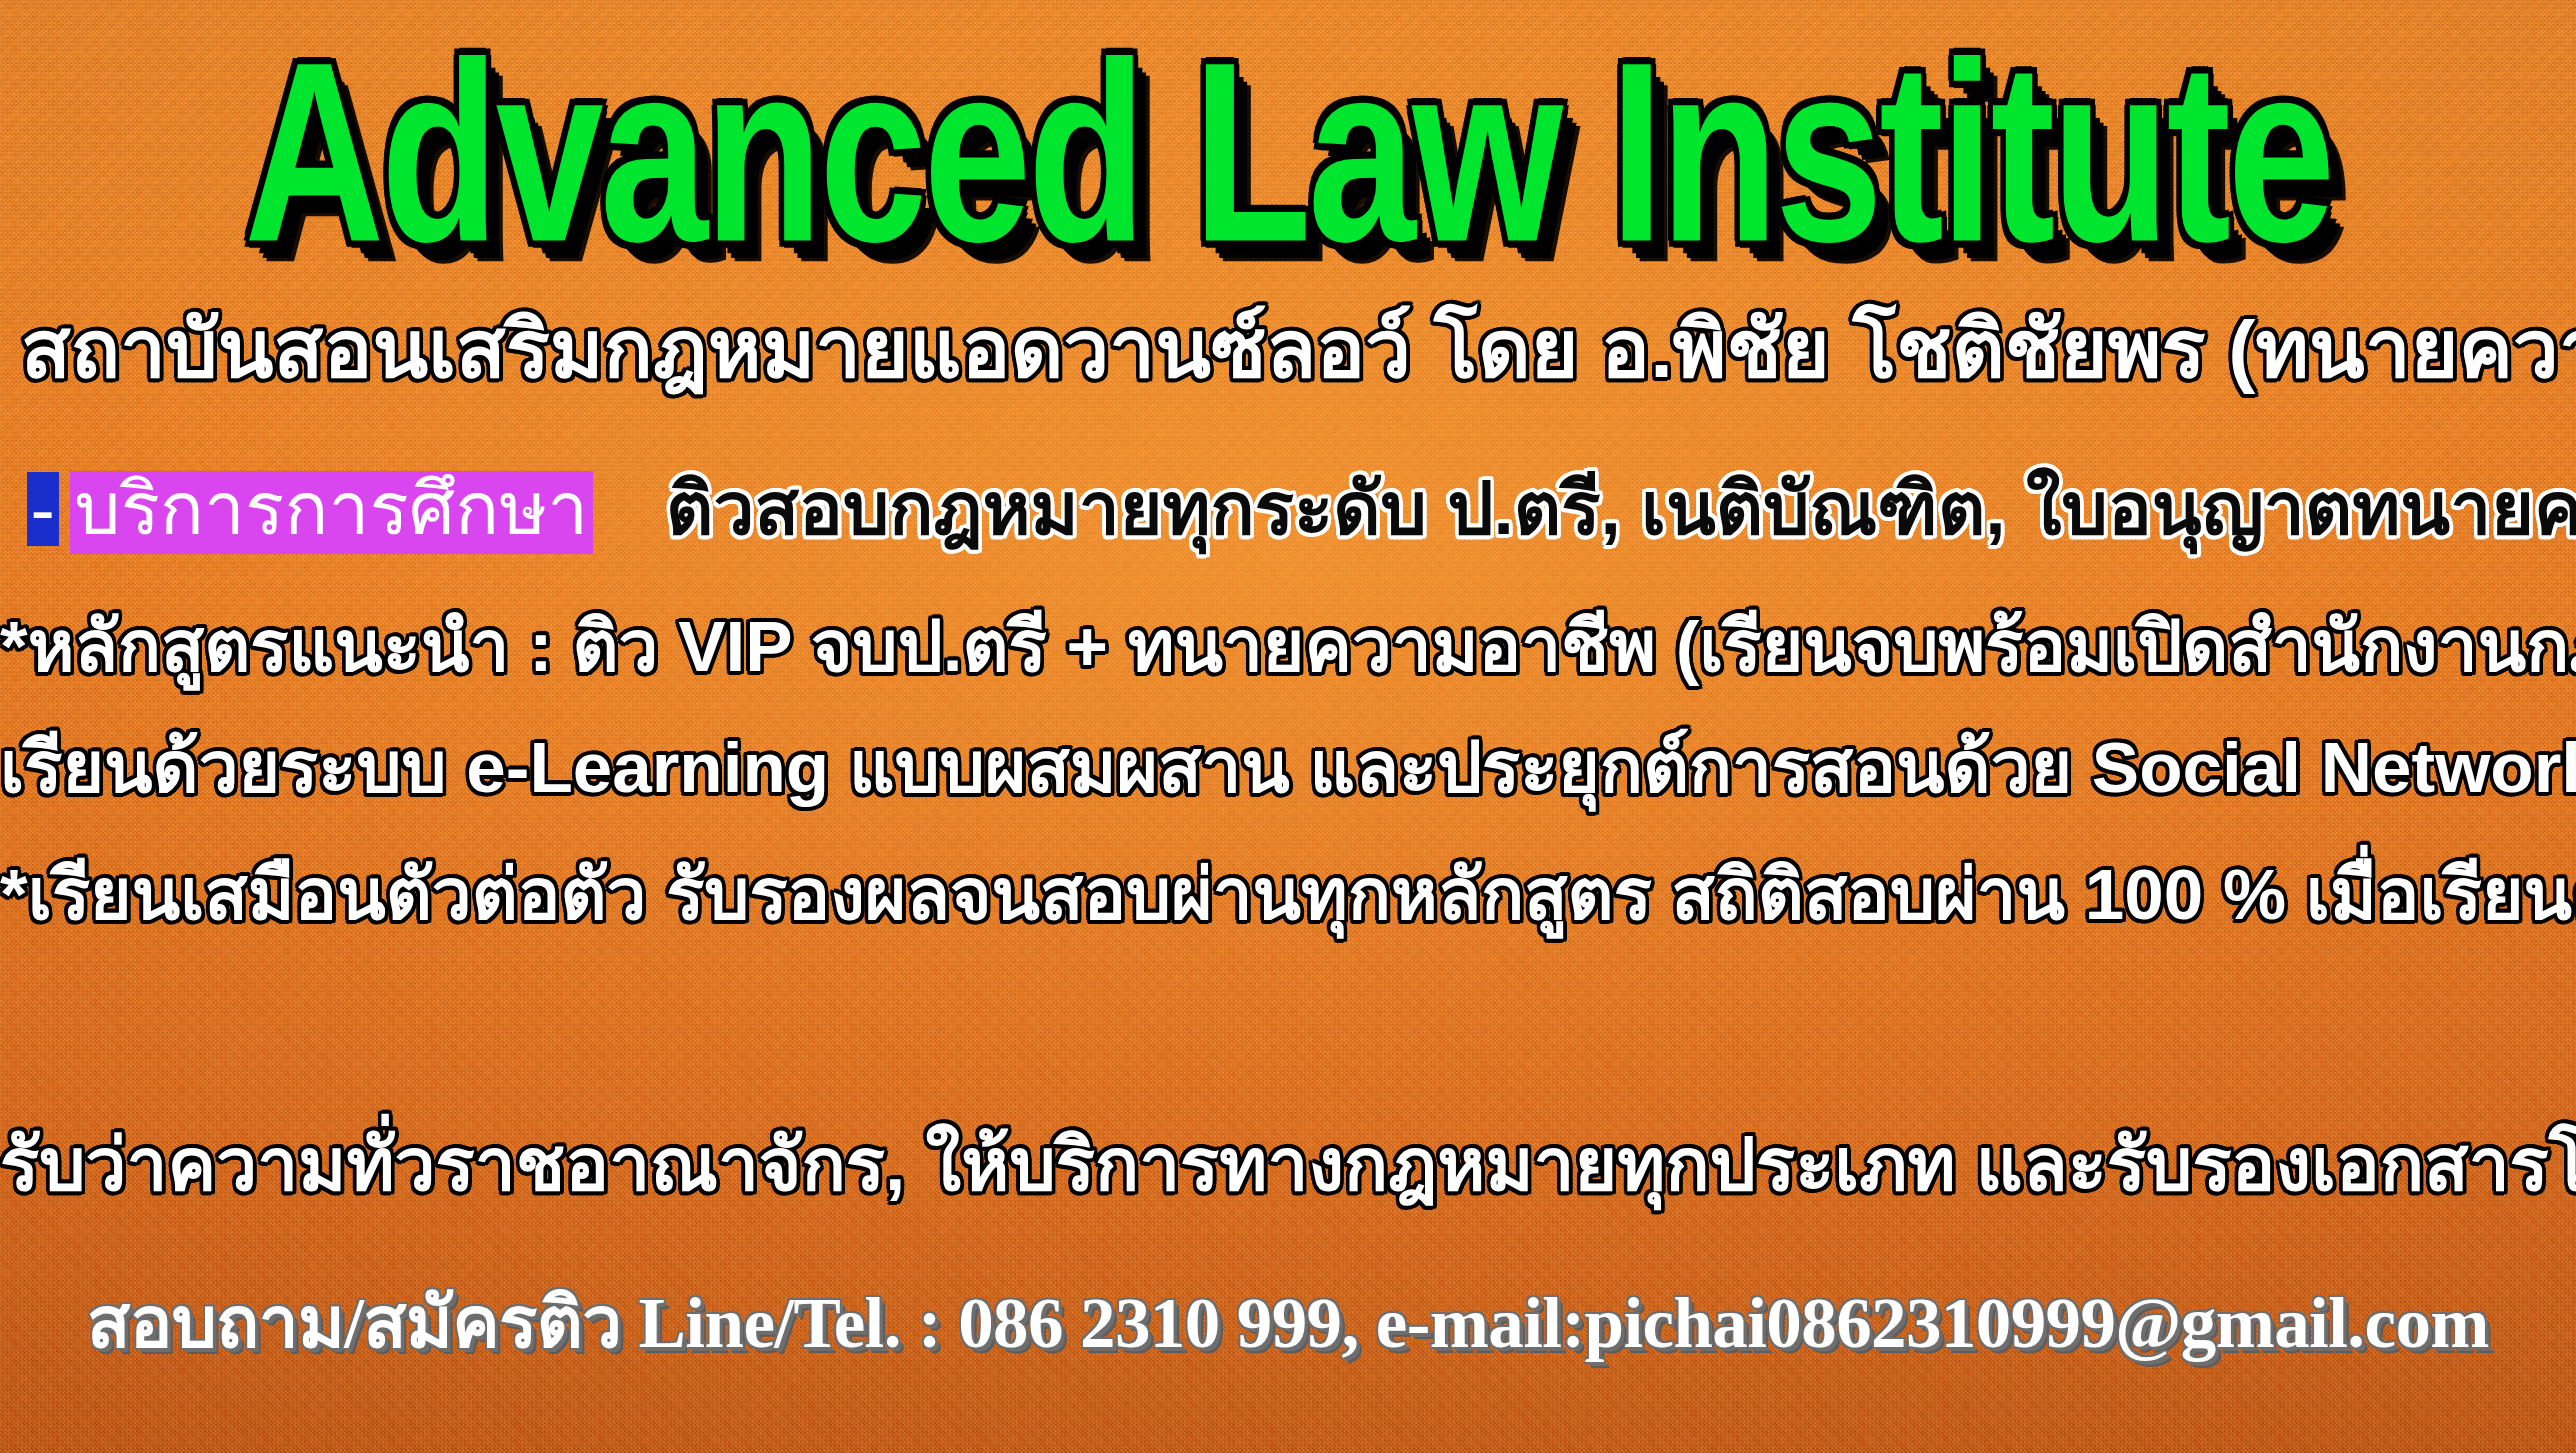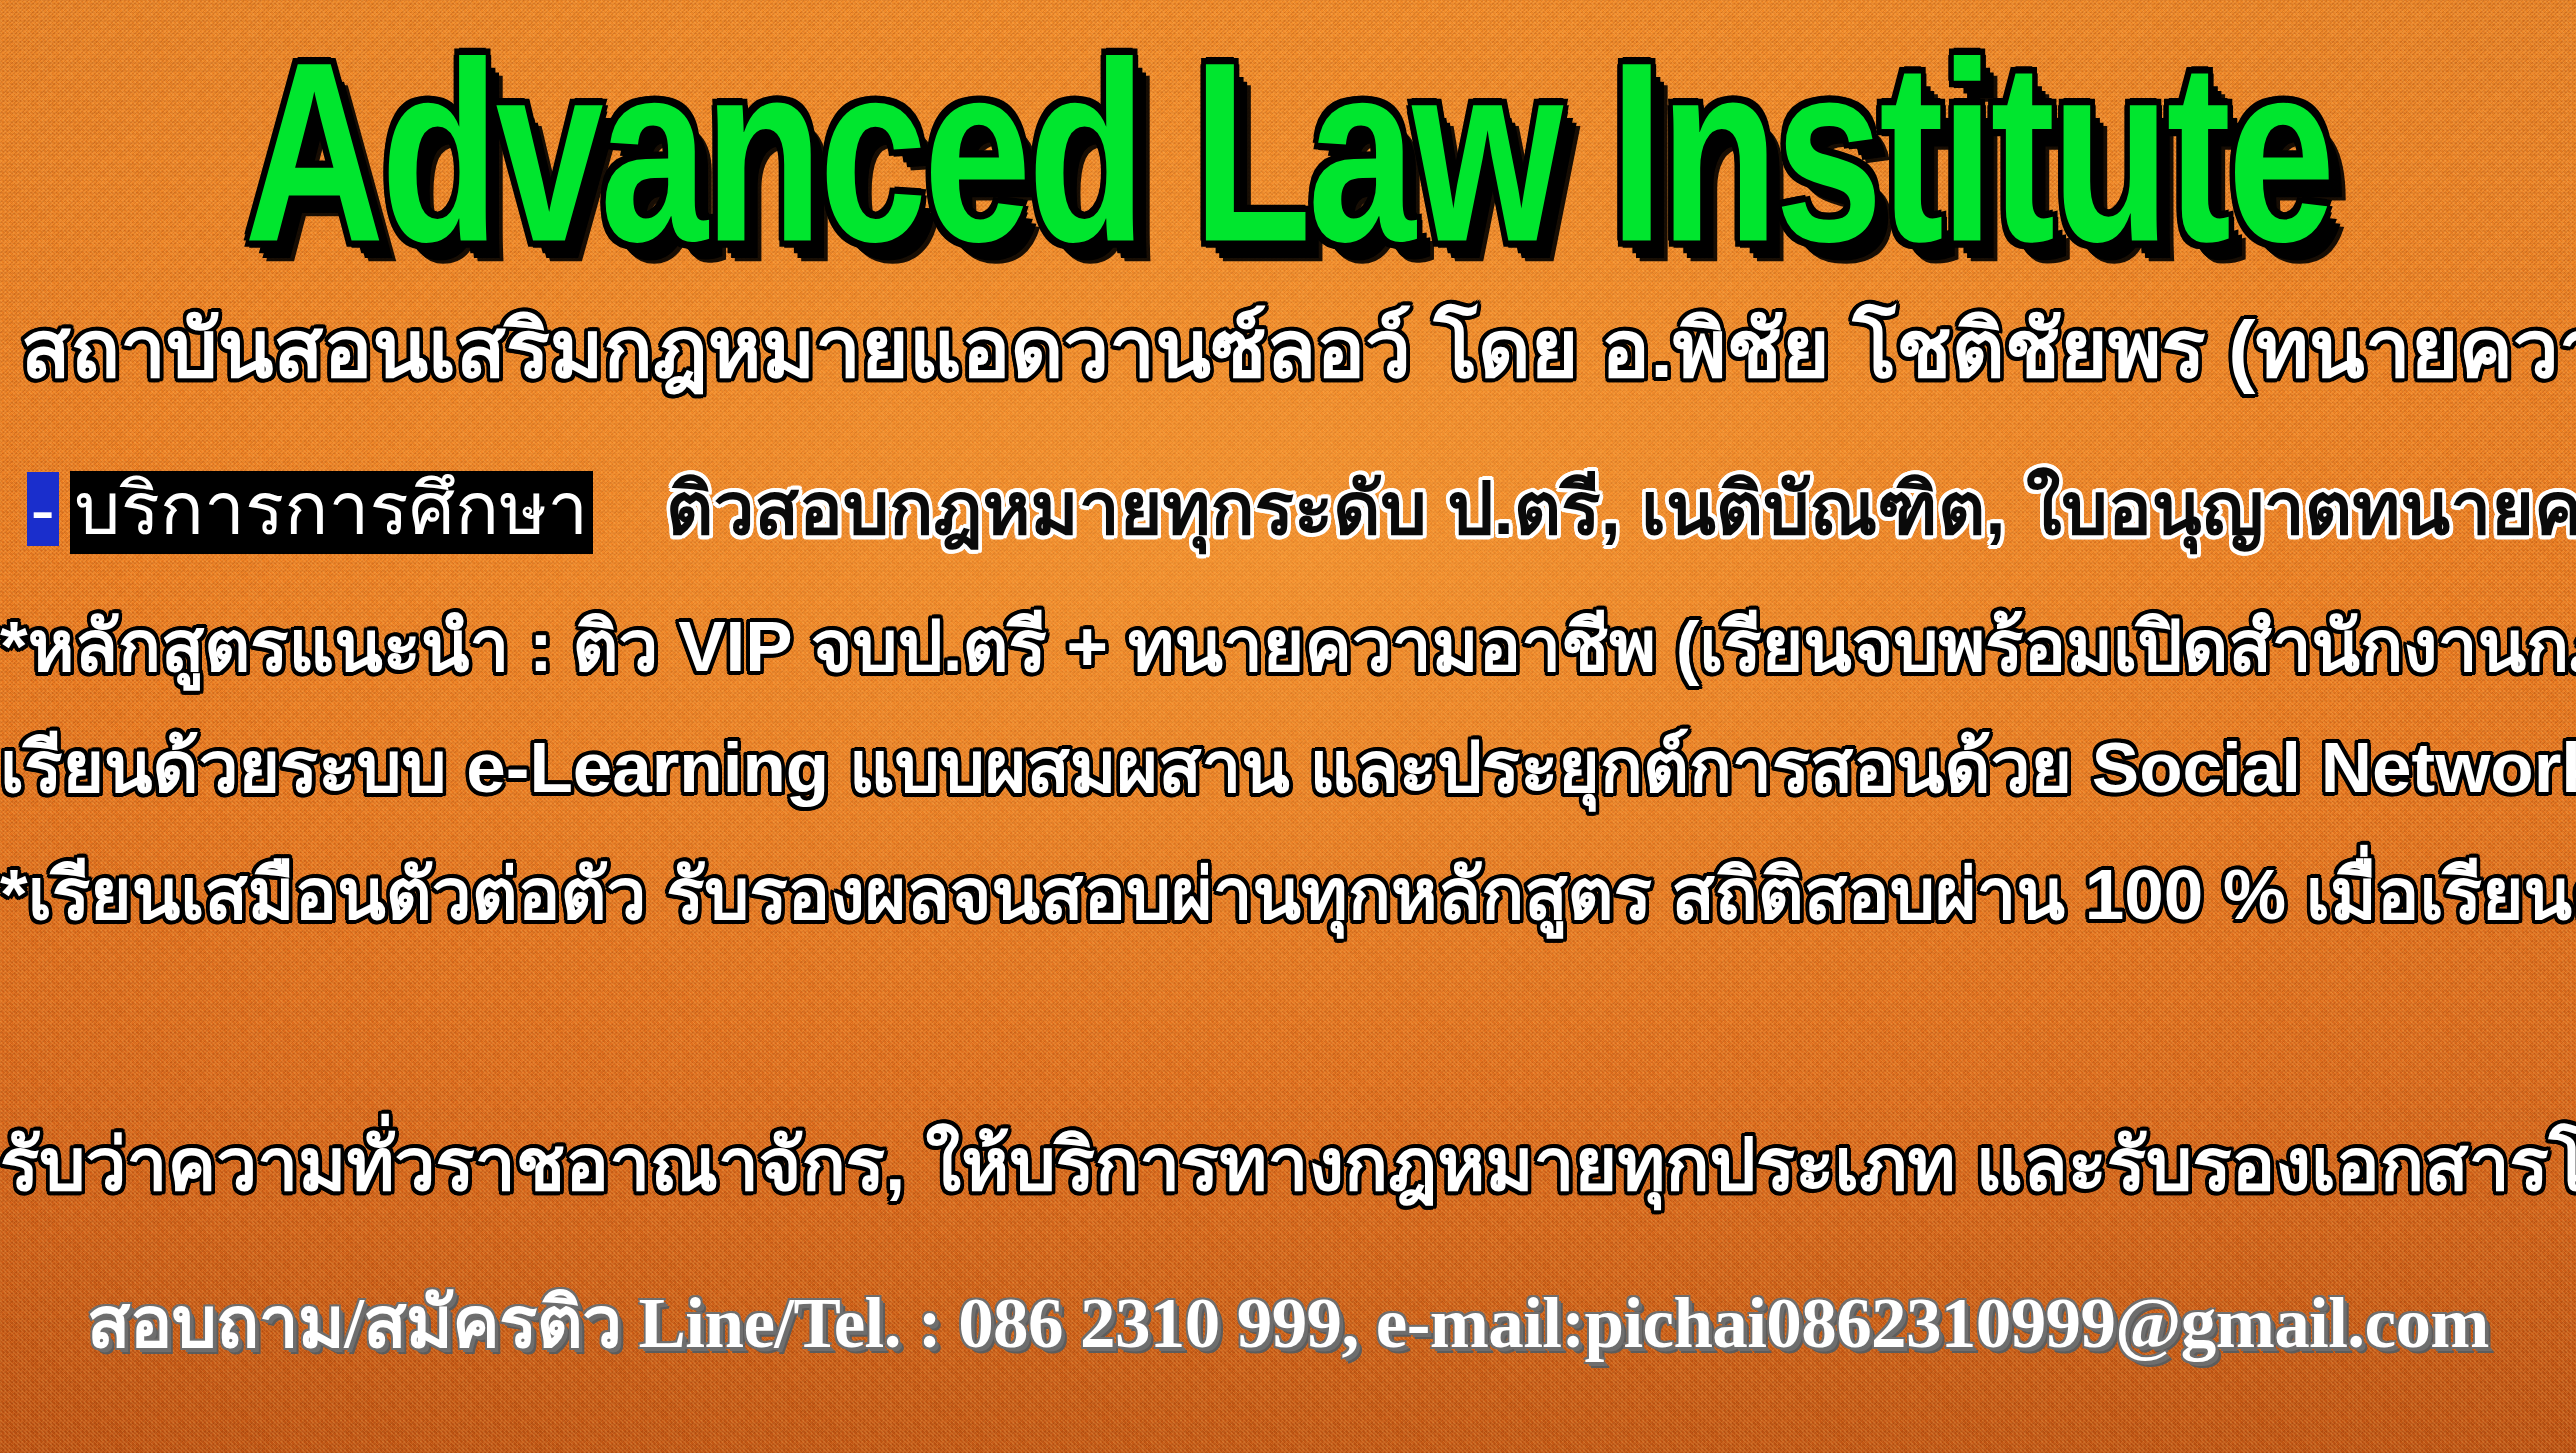--- a/index.html
+++ b/index.html
@@ -117,21 +117,21 @@
     background:#1a2ecc;
     color:#ffffff;
     padding:0 3.6px;
     font-size:73px;
     line-height:1.02;
     text-shadow:none;
     margin-right:11px;
   }
   .hl-blue {
     display:inline-block;
-    background:#000000;
+    background:#d946ef;
     color:#ffffff;
     padding:0 4.8px 6px 4.8px;
     line-height:1.05;
     text-shadow:none;
     font-size:73px;
   }
   #row-edu .rest {
     margin-left:73px;
     font-size:73px;
   }

